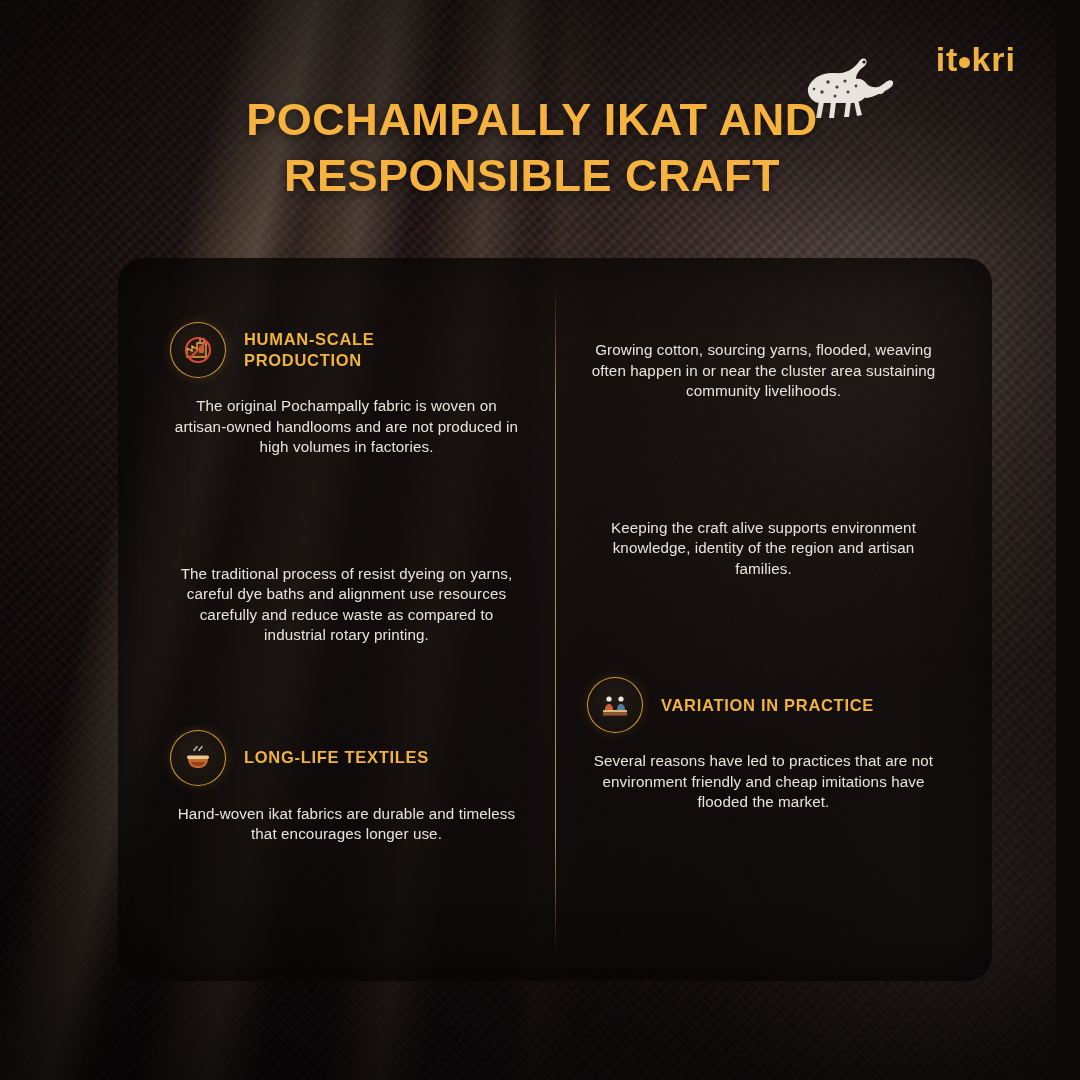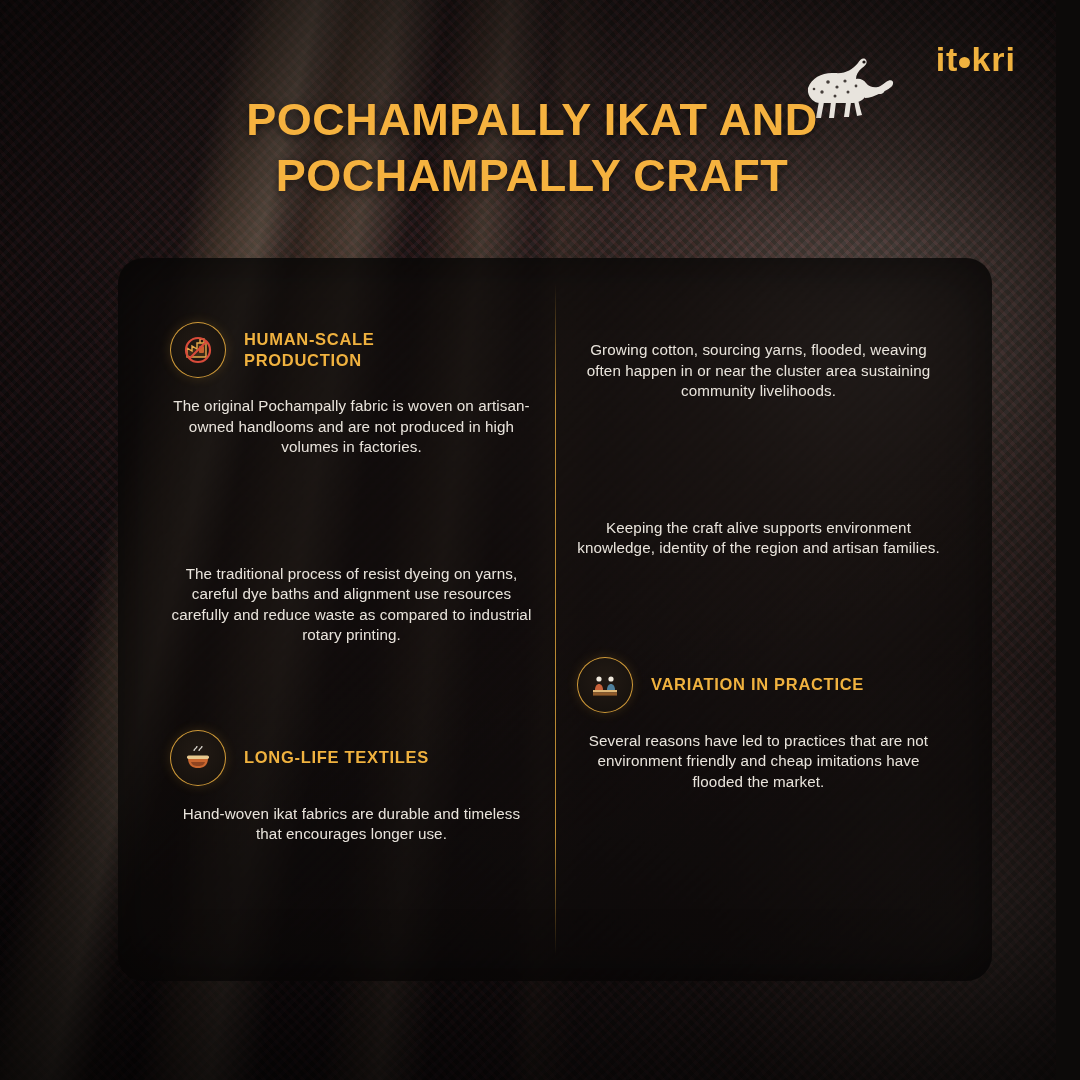--- a/index.html
+++ b/index.html
@@ -112,20 +112,21 @@
     bottom: 26px;
     width: 1px;
     background: linear-gradient(180deg, rgba(240,178,63,0) 0%, rgba(240,178,63,0.75) 18%, rgba(240,178,63,0.75) 82%, rgba(240,178,63,0) 100%);
   }
 
   .cols {
     position: absolute;
     inset: 0;
     display: flex;
     padding: 48px 30px 40px 30px;
+    gap: 20px;
   }
   .col {
     width: 50%;
     padding: 0 22px;
     display: flex;
     flex-direction: column;
   }
 
   .item { margin-bottom: 42px; }
   .item.last { margin-bottom: 0; }
@@ -210,21 +211,21 @@
         <circle cx="24" cy="45" r="1.3"></circle>
     </g>
   </svg>
 
   <div class="logo">
     <span>it</span><span class="dot"></span><span>kri</span>
   </div>
 
   <div class="title">
     <div>POCHAMPALLY IKAT AND</div>
-    <div>POCHAMPALLY CRAFT</div>
+    <div>RESPONSIBLE CRAFT</div>
   </div>
 
   <div class="panel">
     <div class="divider"></div>
 
     <div class="cols">
 
       <div class="col col-left">
 
         <div class="item">

